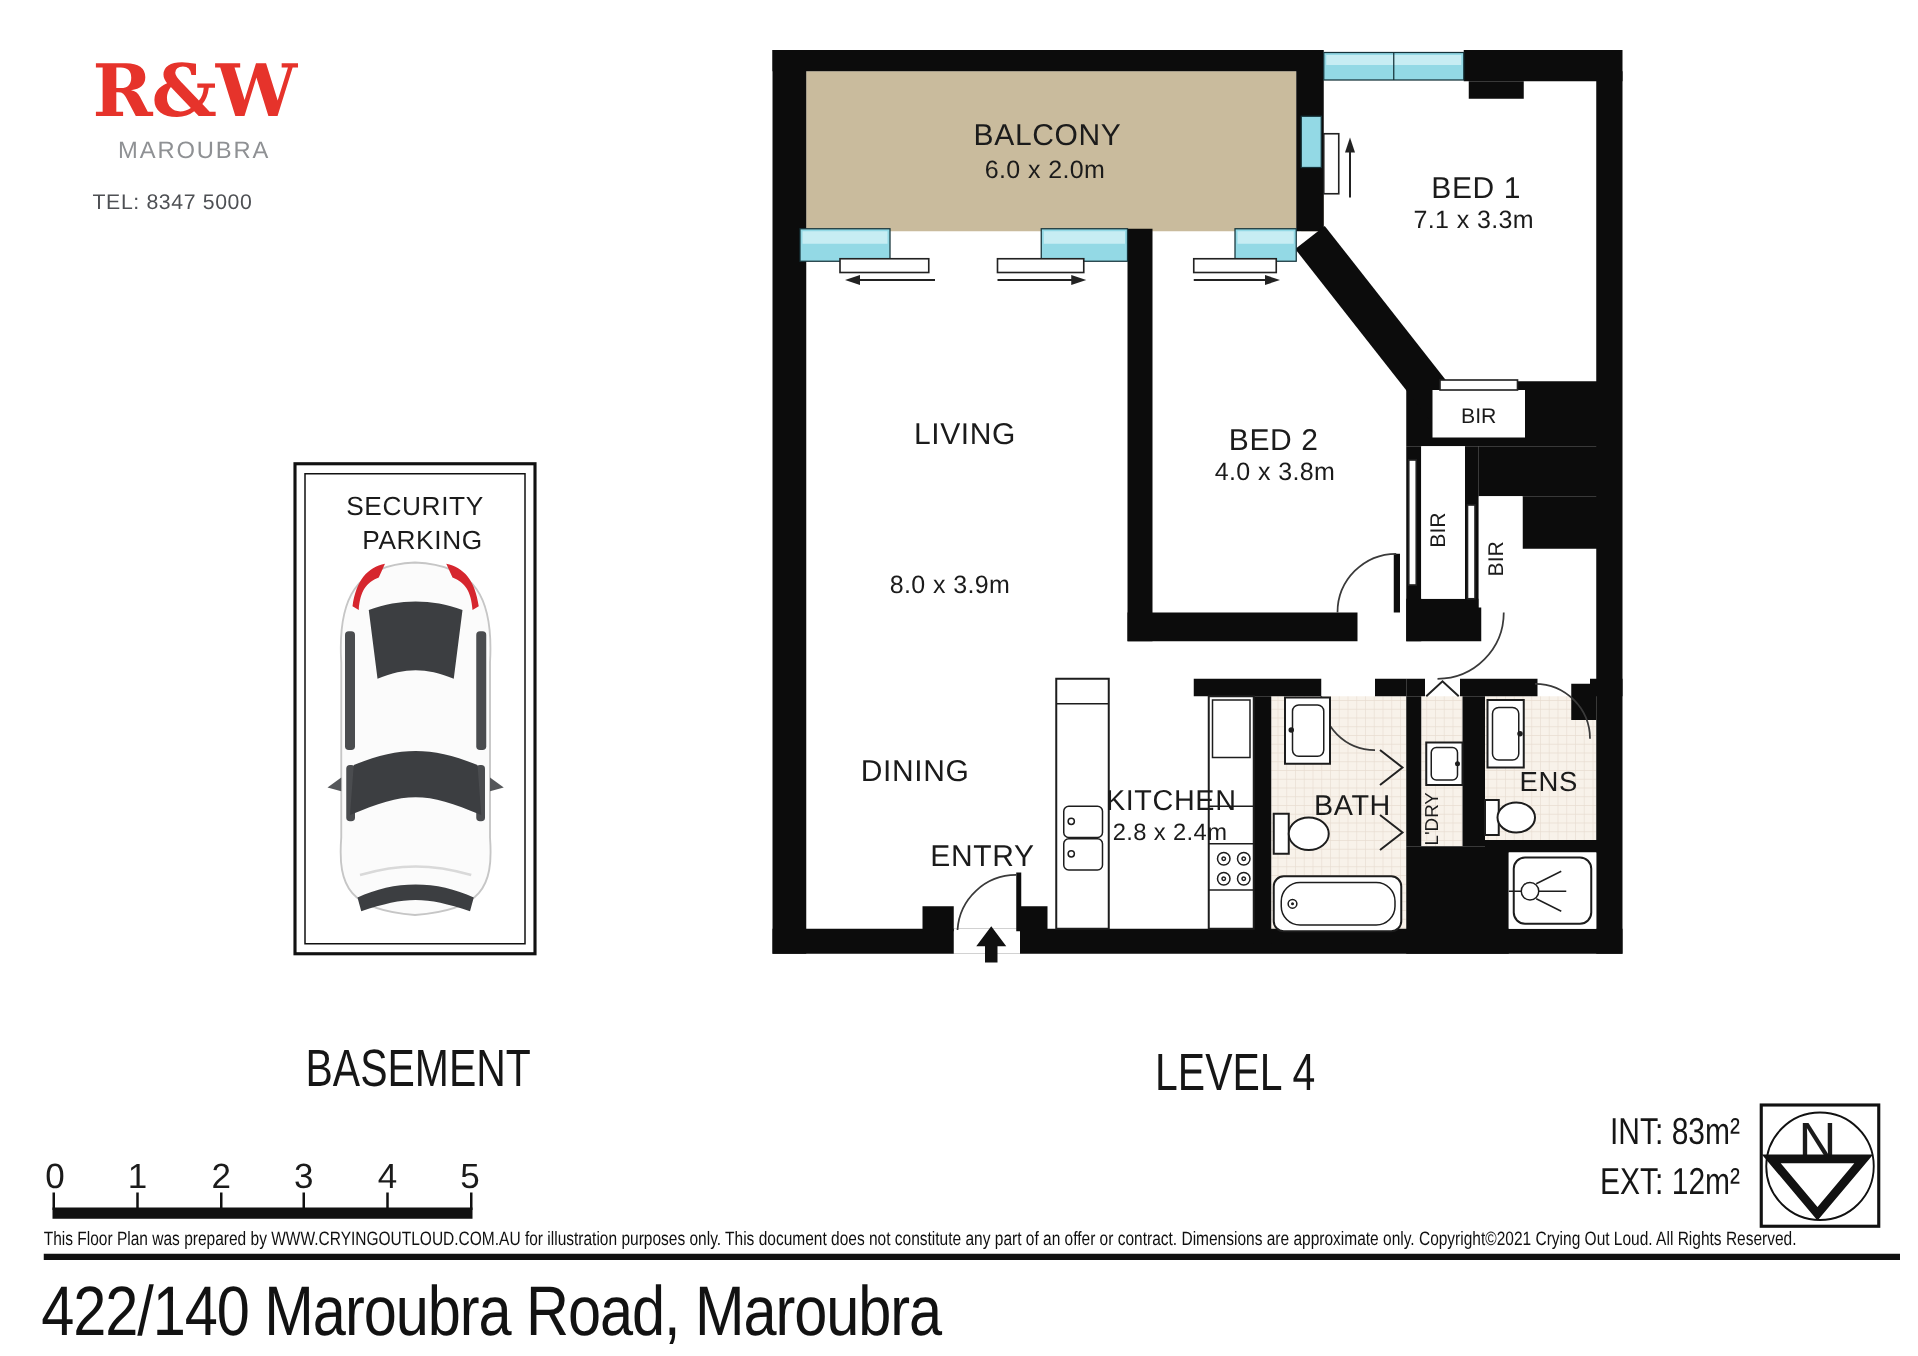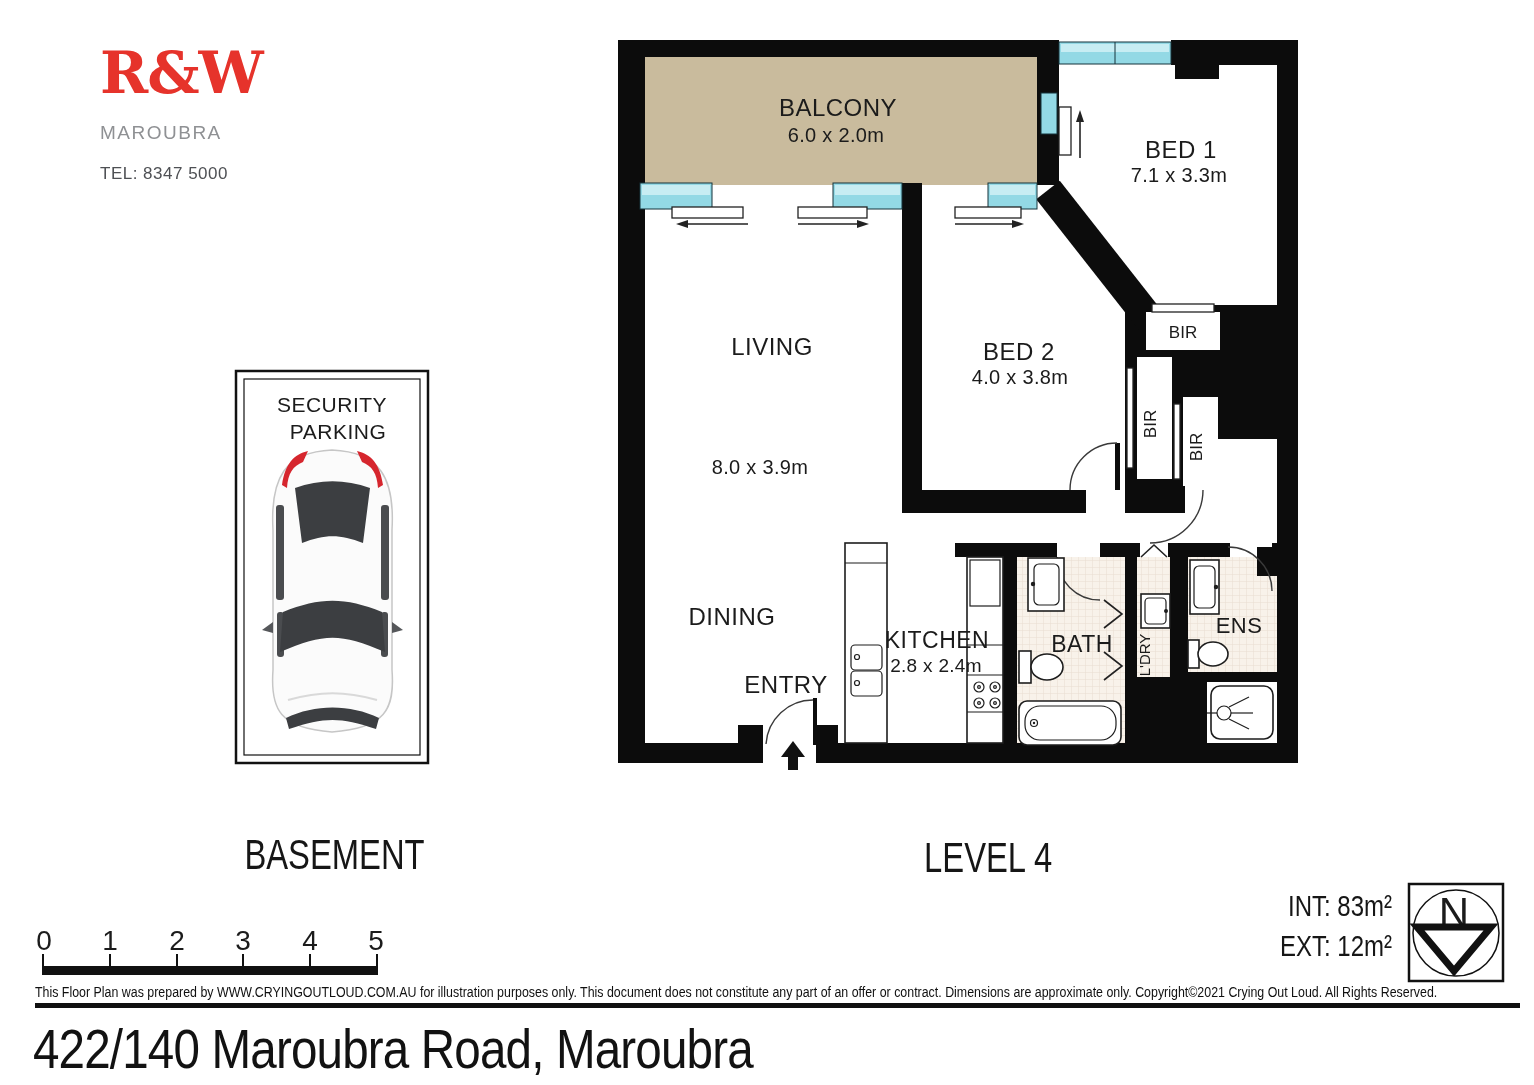--- a/index.html
+++ b/index.html
@@ -31,23 +31,23 @@
   .fix{fill:#fff;stroke:#1d1d1d;stroke-width:1.6;}
   .fixthin{fill:none;stroke:#1d1d1d;stroke-width:1.2;}
   .arc{fill:none;stroke:#3a3a3a;stroke-width:1.4;}
   .arrowline{stroke:#222;stroke-width:1.6;}
 </style>
 </head>
 <body>
 
 <div id="page">
 
-  <div class="abs" style="left:100px;top:44px;">
+  <div class="abs" style="left:74px;top:44px;">
     <div class="brand">R&amp;W</div>
-    <div class="suburb" style="margin-top:20px;">MAROUBRA</div>
+    <div class="suburb" style="margin-top:8px;text-align:center;">MAROUBRA</div>
     <div class="tel" style="margin-top:20px;">TEL: 8347 5000</div>
   </div>
 
   <svg class="abs" style="left:615px;top:25px;" width="690" height="745" viewBox="615 25 690 745">
     <defs>
       <pattern id="tile" width="7" height="7" patternUnits="userSpaceOnUse">
         <rect width="7" height="7" fill="#f8f2ea"></rect>
         <path d="M7 0H0V7" stroke="#e8ddd1" stroke-width="1" fill="none"></path>
       </pattern>
     </defs>

